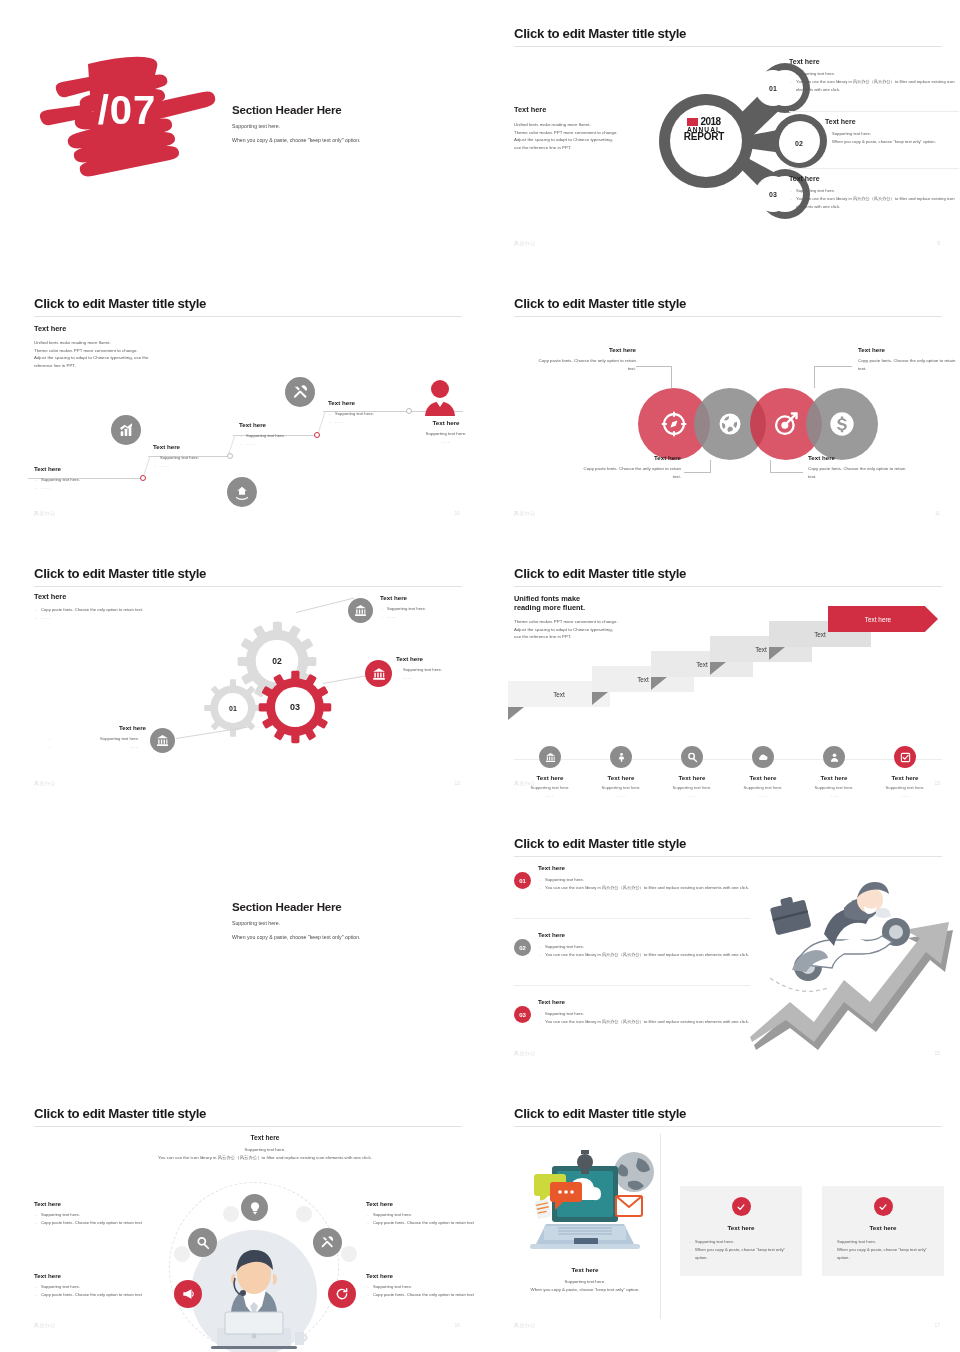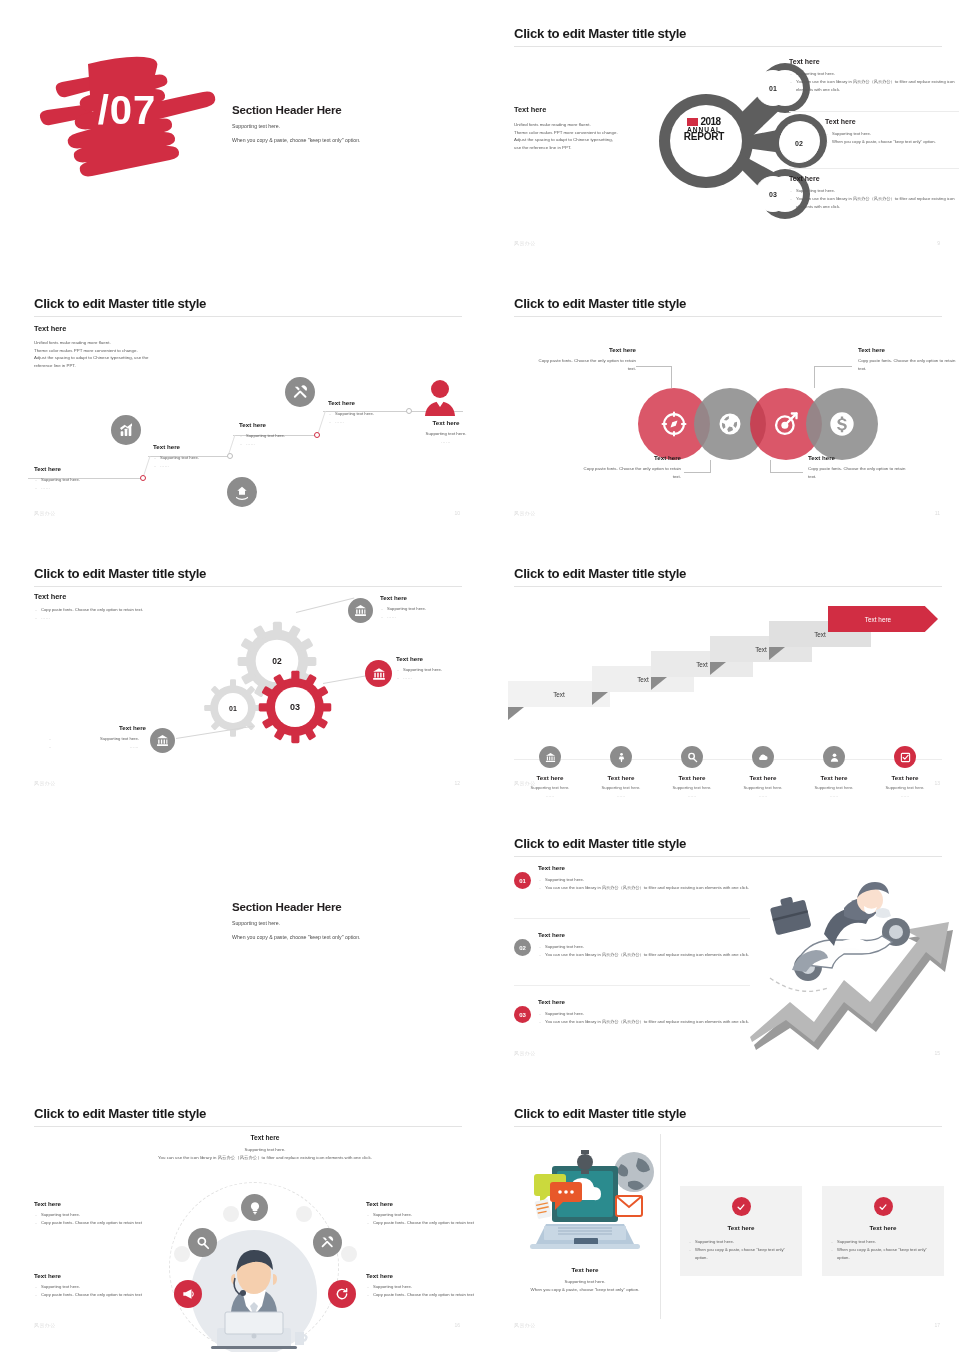--- a/index.html
+++ b/index.html
@@ -546,20 +546,29 @@
       <div class="foot">风云办公</div>
       <div class="pageno">12</div>
     </div>
   </div>
 
   <div class="slide">
     <div class="inner">
       <div class="mtitle">Click to edit Master title style</div>
       <div class="titlerule"></div>
 
+      <div style="position:absolute;left:6px;top:44px;width:160px">
+        <div class="h2">Unified fonts make</div>
+        <div class="h2">reading more fluent.</div>
+        <div class="body" style="margin-top:6px">
+          <div>Theme color makes PPT more convenient to change.</div>
+          <div>Adjust the spacing to adapt to Chinese typesetting,</div>
+          <div>use the reference line in PPT.</div>
+        </div>
+      </div>
 
       <div class="chev" style="left:0px;  top:131px; width:102px; background:#f2f2f2">
         <span>Text</span>
         <svg class="tail" viewBox="0 0 16 13">
             <polygon points="0,0 16,0 0,13" fill="#8c8c8c"></polygon>
           </svg>
       </div>
       <div class="chev" style="left:84px; top:116px; width:102px; background:#efefef">
         <span>Text</span>
         <svg class="tail" viewBox="0 0 16 13">

